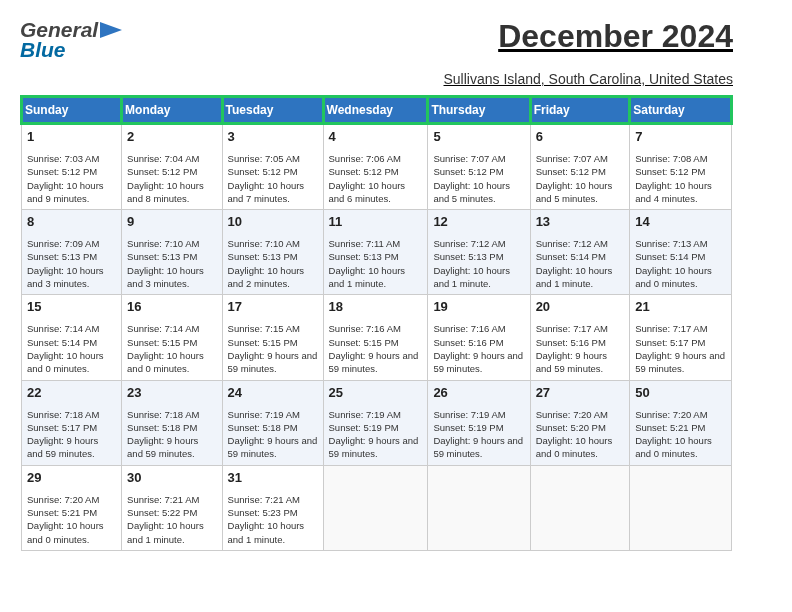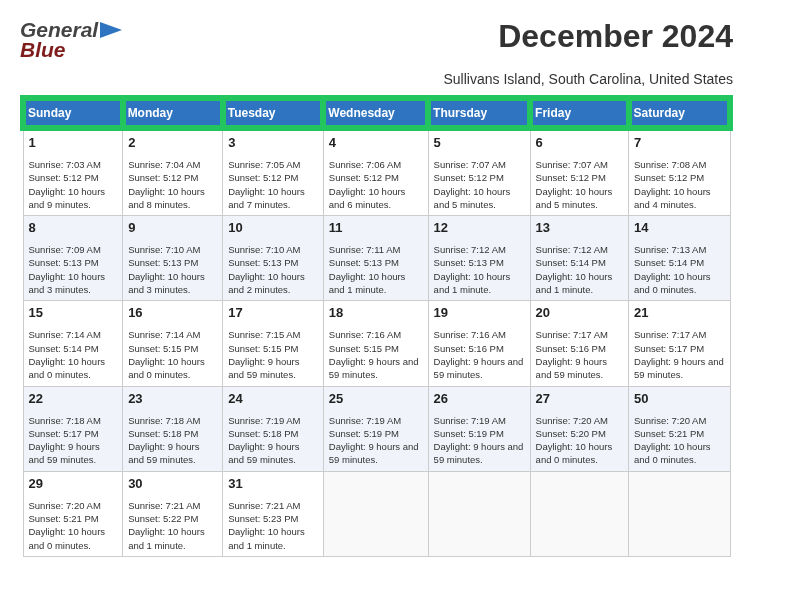--- a/index.html
+++ b/index.html
@@ -15,20 +15,21 @@
       padding: 18px 20px 10px 20px;
     }
     .header-area {
       display: flex;
       justify-content: space-between;
       align-items: flex-start;
       margin-bottom: 8px;
     }
     .title-area {
       text-align: right;
+      text-decoration: underline;
     }
     .month-year {
       font-size: 32px;
       font-weight: bold;
       color: #333;
     }
     .location {
       font-size: 14px;
       color: #333;
       margin-top: 16px;
@@ -38,21 +39,21 @@
       border-collapse: collapse;
       font-size: 10px;
     }
     .calendar thead th {
       background: #2e74c0;
       color: #fff;
       text-align: left;
       padding: 5px 2px;
       font-size: 12px;
       font-weight: bold;
-      border: 6px solid #22c55e;
+      border: 3px solid #22c55e;
     }
     .calendar tbody td {
       border: 1px solid #ccc;
       vertical-align: top;
       padding: 4px 5px;
       width: 113px;
       min-height: 70px;
       background: #fff;
     }
     .calendar tbody tr:nth-child(even) td {
@@ -84,21 +85,21 @@
 <div class="page">
   <div class="header-area">
     <div class="logo-wrapper">
       <div style="display:flex; flex-direction:column; align-items:flex-start;">
         <div style="display:flex; align-items:center;">
           <span style="font-size:21px; font-weight:bold; font-style:italic; color:#444;">General</span>
           <svg width="22" height="16" viewBox="0 0 22 16" style="margin-left:2px;">
             <polygon points="0,0 22,8 0,16" fill="#2e74c0"></polygon>
           </svg>
         </div>
-        <span style="font-size:21px; font-weight:bold; font-style:italic; color:#7f1d1d; margin-top:-4px;">Blue</span>
+        <span style="font-size:21px; font-weight:bold; font-style:italic; color:#0369a1; margin-top:-4px;">Blue</span>
       </div>
     </div>
     <div class="title-area">
       <div class="month-year">December 2024</div>
       <div class="location">Sullivans Island, South Carolina, United States</div>
     </div>
   </div>
 
   <table class="calendar">
     <thead>

